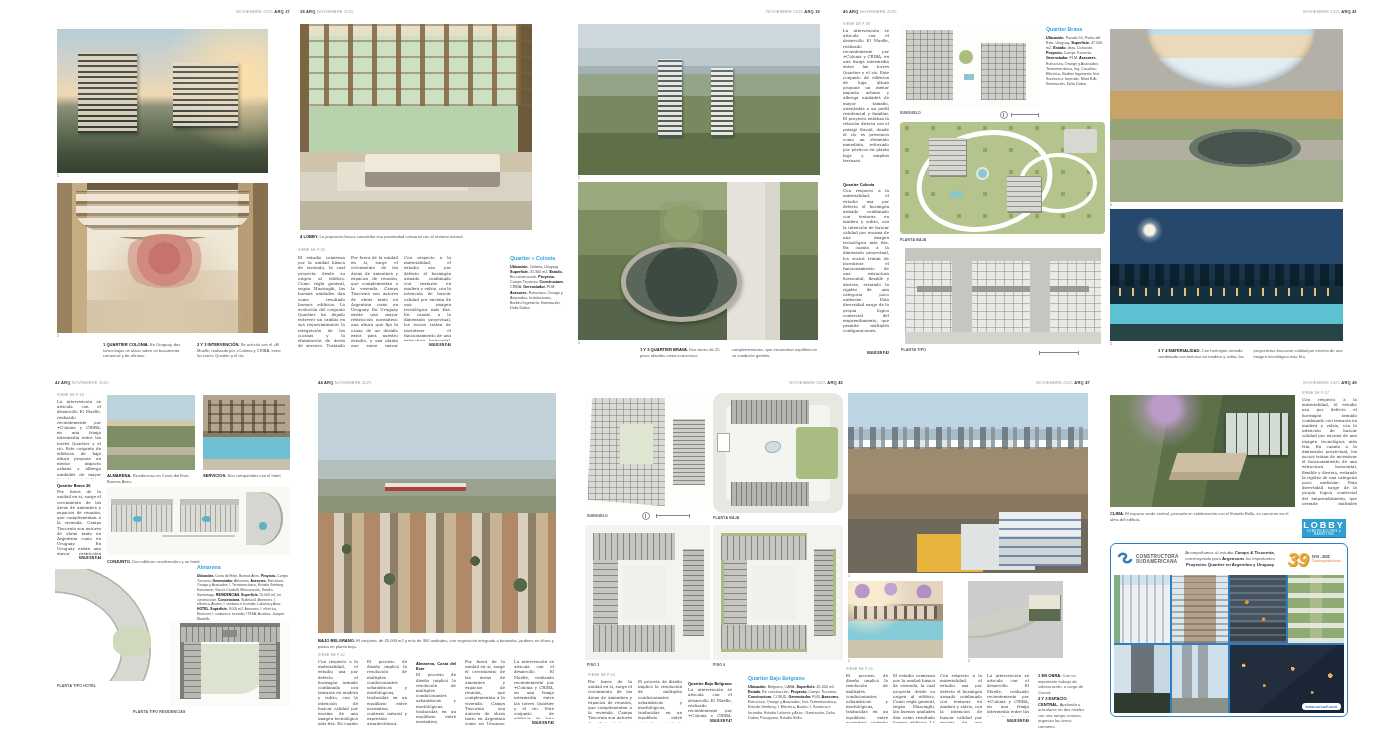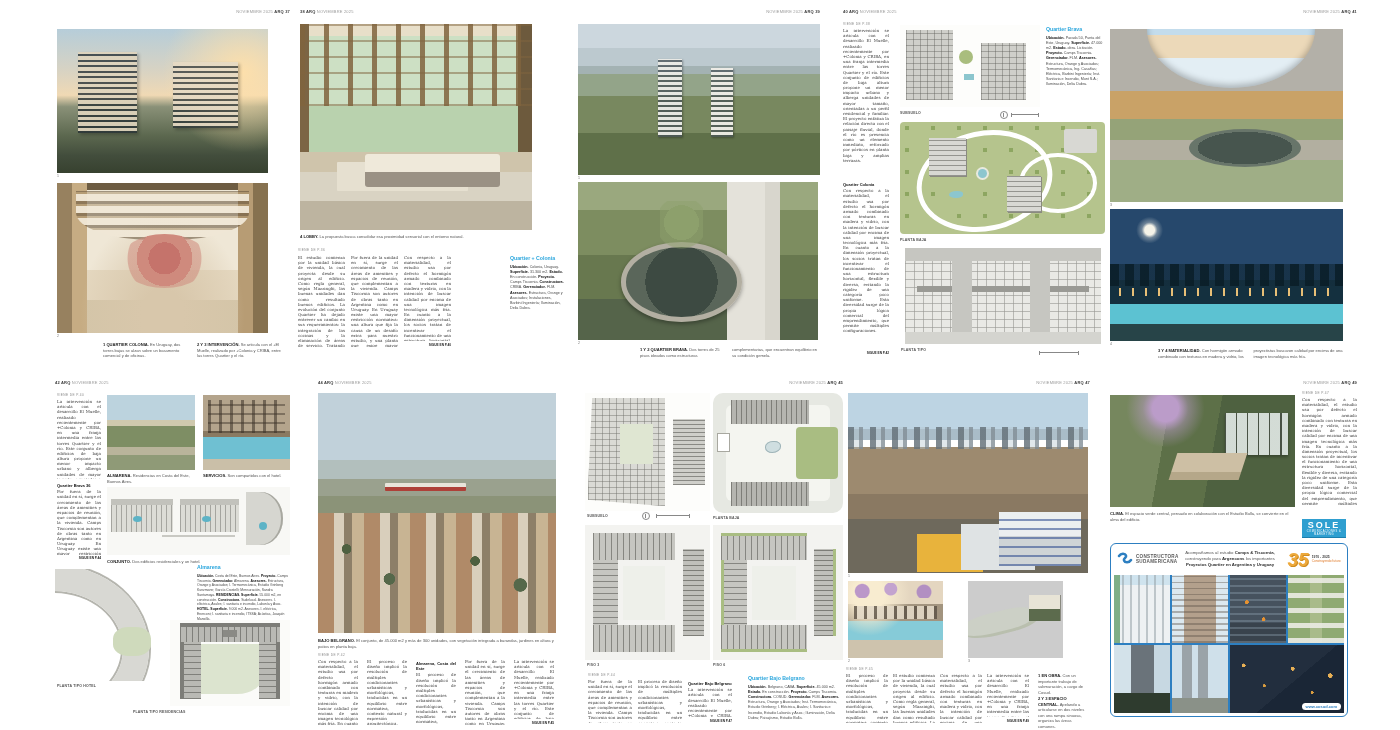--- a/index.html
+++ b/index.html
@@ -427,40 +427,40 @@
   </div>
 
   <div class="page" style="left:1108px;top:383px;width:249px;height:342px;">
     <div class="hdr r"><span>NOVIEMBRE 2025 </span><b>ARQ 49</b></div>
     <div class="ph ph-terrace" style="left:2px;top:12px;width:185px;height:112px;"></div>
     <div class="cap" style="left:2px;top:128px;width:182px;"><b>CLIMA.</b> <span>El espacio verde central, pensado en colaboración con el Estudio Bulla, se convierte en el alma del edificio.</span></div>
     <div class="kick" style="left:194px;top:8px;">VIENE DE P.47</div>
     <div class="col" style="left:194px;top:14px;width:55px;height:108px;">Con respecto a la materialidad, el estudio usa por defecto el hormigón armado combinado con texturas en madera y vidrio, con la intención de buscar calidad por encima de una imagen tecnológica más fría. En cuanto a la dimensión proyectual, los socios tratan de incentivar el funcionamiento de una estructura horizontal, flexible y diversa, evitando la rigidez de una categoría poco uniforme. Esta diversidad surge de la propia lógica comercial del emprendimiento, que permite múltiples configuraciones.</div>
 
     <div class="sole" style="left:194px;top:136px;width:44px;height:19px;">
-      <span class="nm">SOLE</span>
+      <span class="nm">LOBBY</span>
       <span class="tg">COMUNICACIONES &amp; MARKETING</span>
       <span class="ct">ventas@solecomunicaciones.com.ar</span>
     </div>
 
     <div class="cosud" style="left:2px;top:160px;width:236px;height:172px;">
       <div class="cosud-hd">
         <div class="cosud-logo">
           <svg class="swave" width="16" height="16" viewBox="0 0 16 16">
             <path d="M2,5 C4,2 8,2 9,4.5 C10,7 6,7 7,9.5 C8,12 12,12 14,9" fill="none" stroke="#2d7fc1" stroke-width="2.6" stroke-linecap="round"></path>
           </svg>
           <span class="bn">CONSTRUCTORA SUDAMERICANA</span>
         </div>
         <div class="cosud-msg">
           <span>Acompañamos al estudio</span> <b>Camps &amp; Tiscornia,</b><br>
           <span>construyendo para</span> <b>Argencons</b> <span>los importantes</span><br>
           <b>Proyectos Quartier en Argentina y Uruguay</b>
         </div>
         <div class="cosud-55">
-          <span class="big">35</span>
+          <span class="big">39</span>
           <span class="side">
             <span class="yr">1970 - 2025</span>
             <span class="sl">Construyendo futuro</span>
           </span>
         </div>
       </div>
       <div class="adgrid">
         <div class="adcell ac1"></div>
         <div class="adcell ac2"></div>
         <div class="adcell ac3"></div>

